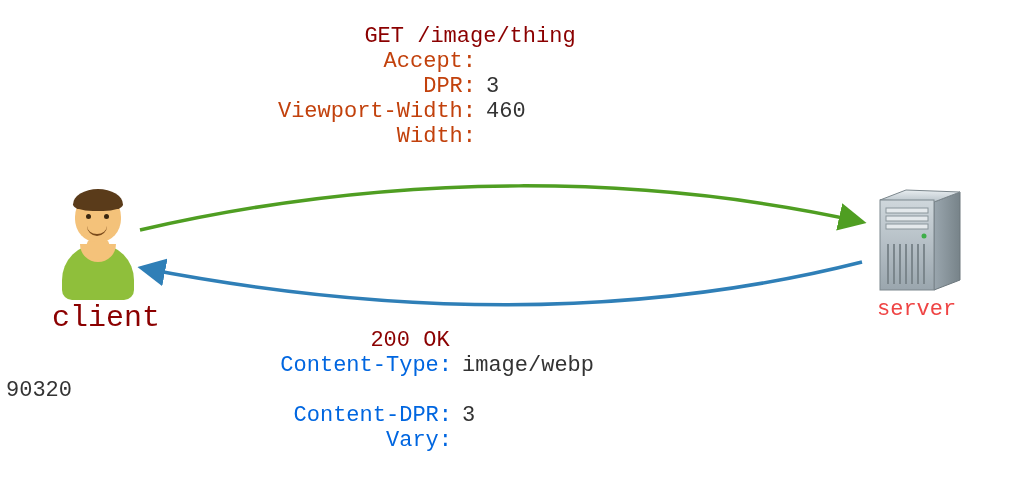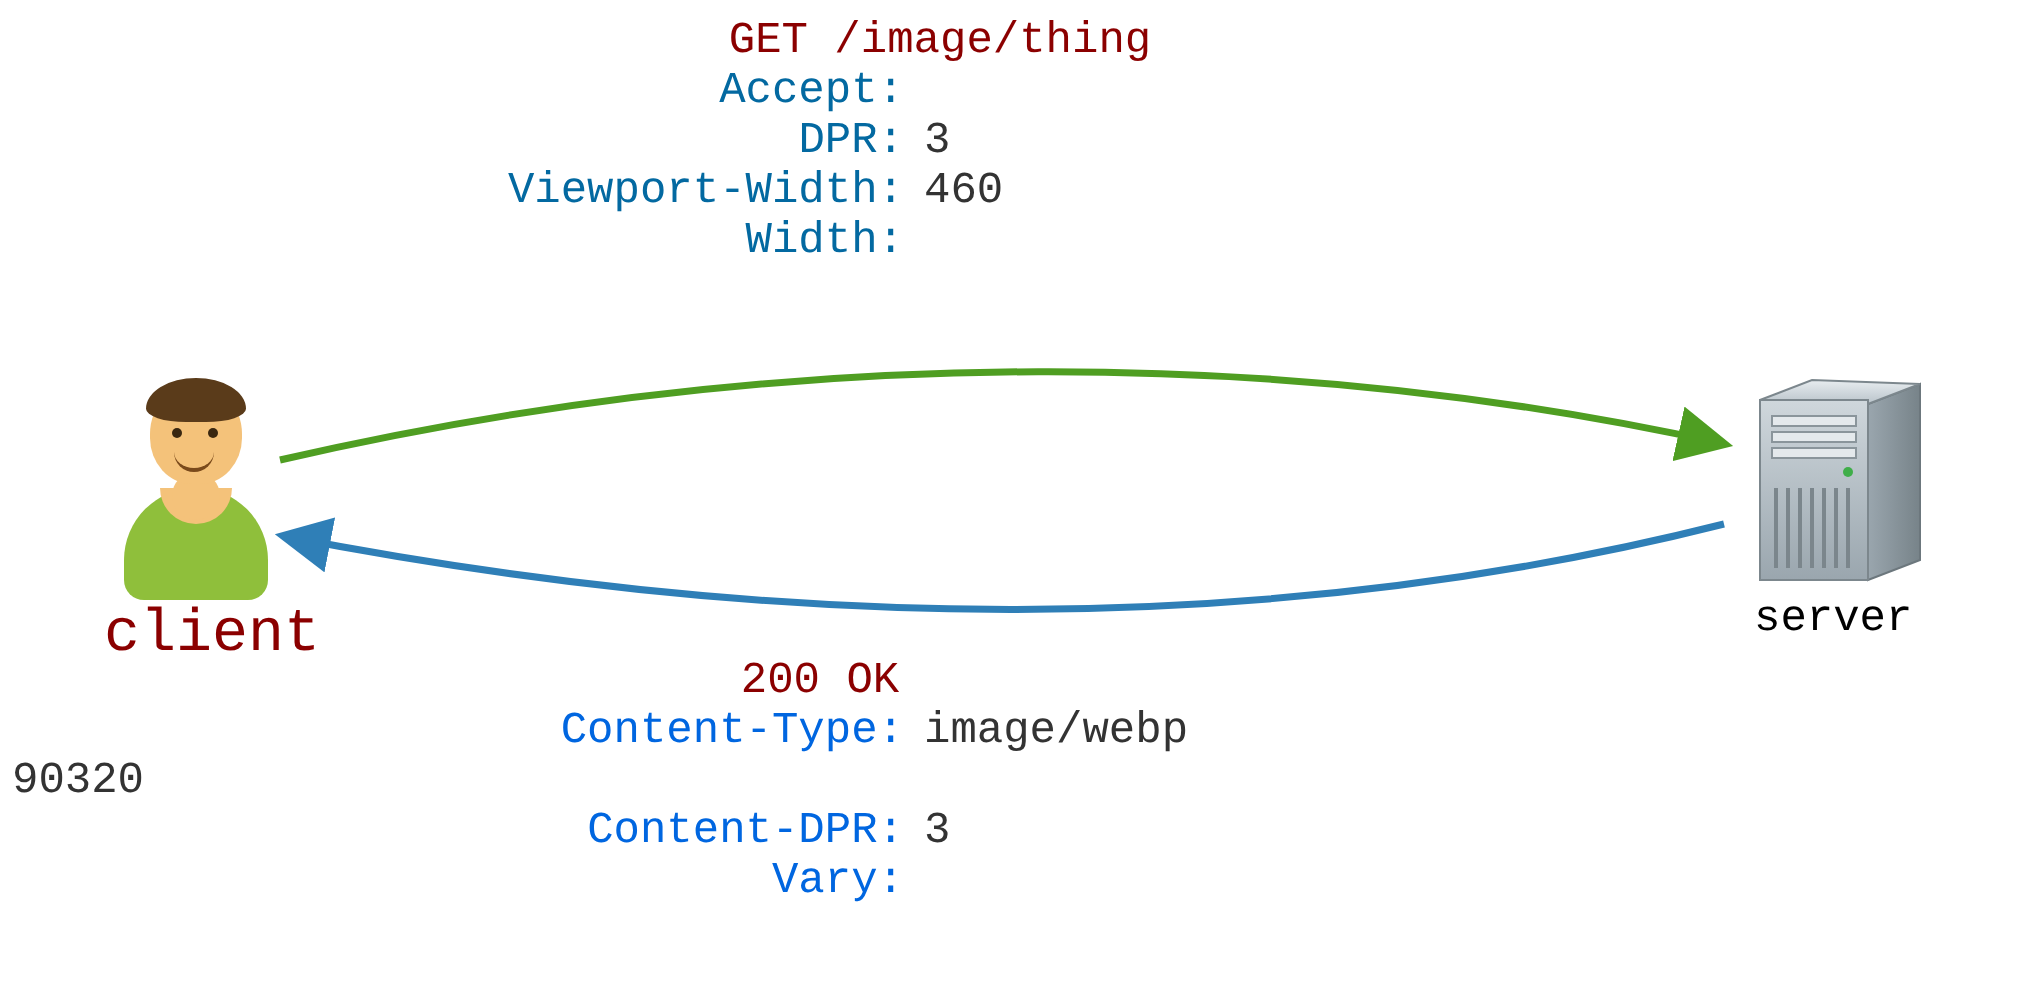--- a/index.html
+++ b/index.html
@@ -14,21 +14,21 @@
   }
   .stage {
     position: relative;
     width: 1012px;
     height: 502px;
   }
 
   
   .request-block {
     position: absolute;
-    top: 8px;
+    top: 24px;
     left: 0;
     width: 940px;
   }
   .request-line {
     text-align: center;
     color: #8b0000;
   }
   .hdr-row {
     display: flex;
   }
@@ -36,21 +36,21 @@
     width: 452px;
     text-align: right;
     padding-right: 4px;
   }
   .hdr-val {
     flex: 1;
     text-align: left;
     padding-left: 6px;
     color: #333;
   }
-  .req-key { color: #0369a1; } 
+  .req-key { color: #c2410c; padding-left: 24px; } 
   .res-key { color: #0066e0; } 
 
   
   .response-block {
     position: absolute;
     top: 328px;
     left: 0;
     width: 820px;
   }
   .status-line {
@@ -63,21 +63,21 @@
     position: absolute;
     left: 52px;
     top: 301px;
     color: #8b0000;
     font-size: 30px;
   }
   .server-label {
     position: absolute;
     left: 877px;
     top: 297px;
-    color: #000000;
+    color: #ef4444;
     font-size: 22px;
   }
 
   
   .client-icon {
     position: absolute;
     left: 62px;
     top: 192px;
     width: 72px;
     height: 105px;

